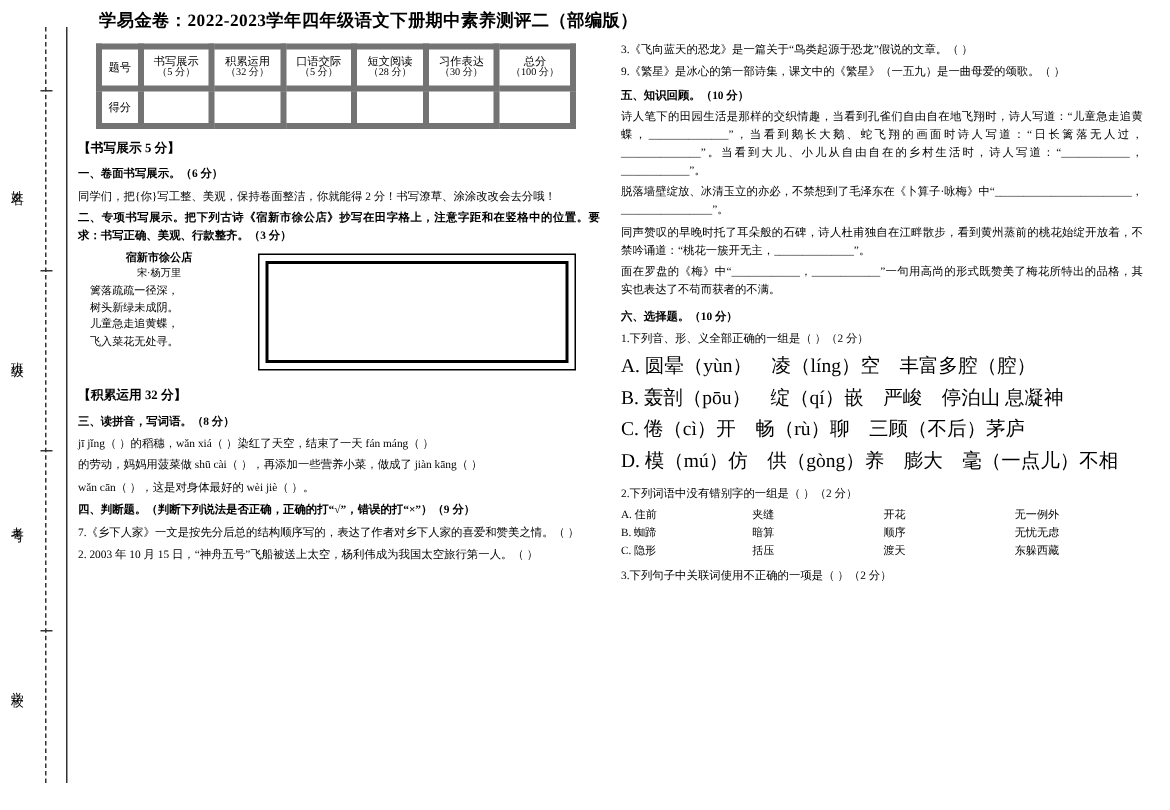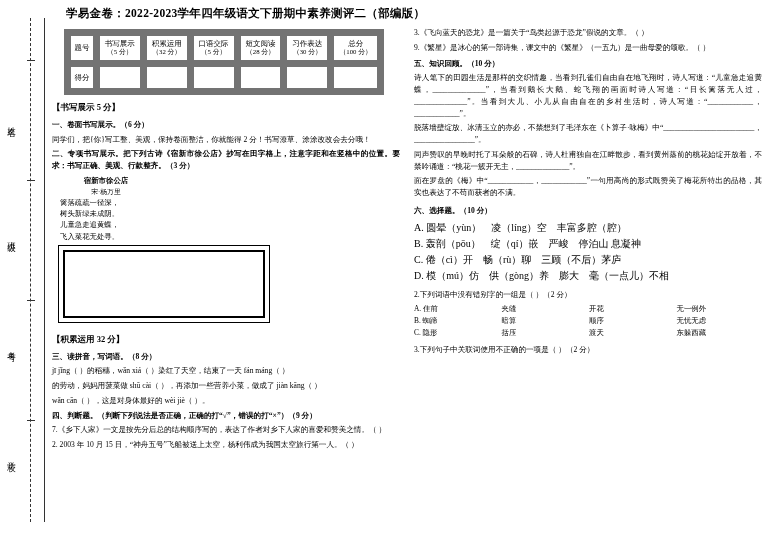--- a/index.html
+++ b/index.html
@@ -39,21 +39,21 @@
   .cols{display:flex;gap:14px;}
   .col{width:348px;}
   .col.right{width:348px;}
 
   
   table.score{
     border-collapse:collapse;width:320px;margin:2px 0 6px 12px;
     font-size:7.5px;
   }
   table.score td{
-    border:7px solid #737373;text-align:center;padding:3px 1px;height:15px;
+    border:4px solid #737373;text-align:center;padding:3px 1px;height:15px;
     line-height:1.25;
   }
   table.score td.head{font-weight:normal;}
   .sub{font-size:6.8px;}
 
   .sec-banner{
     text-align:left;font-weight:bold;font-size:8.5px;margin:7px 0 5px 0;
   }
   .q{
     font-size:7.6px;line-height:1.55;margin:0 0 3px 0;text-align:justify;
@@ -63,22 +63,22 @@
     width:320px;height:76px;border:1px solid #000;margin:3px 0 4px 12px;
     position:relative;
   }
   .poem-inner{
     position:absolute;left:4px;top:4px;right:4px;bottom:4px;border:2px solid #000;
   }
   .poem-left{
     float:left;width:92px;font-size:7.4px;line-height:1.5;margin-left:2px;
   }
   .poem-left .pt{text-align:center;font-weight:bold;margin-bottom:1px;}
-  .poem-wrap{display:flex;gap:0;margin:3px 0 4px 6px;flex-direction:column;}
-  .opt{font-size:10px;line-height:1.6;}
+  .poem-wrap{display:flex;gap:20px;margin:3px 0 4px 6px;}
+  .opt{font-size:13px;line-height:1.6;}
   .opt span{display:inline-block;}
   .four{display:flex;gap:2px;font-size:7.4px;line-height:1.6;}
   .four>div{flex:1;}
 </style>
 </head>
 <body>
 
 <div class="page">
 
   <div class="margin-strip">
@@ -181,20 +181,21 @@
         <div class="q">9.《繁星》是冰心的第一部诗集，课文中的《繁星》（一五九）是一曲母爱的颂歌。（      ）</div>
 
         <div class="q b" style="margin-top:4px;">五、知识回顾。（10 分）</div>
         <div class="q">诗人笔下的田园生活是那样的交织情趣，当看到孔雀们自由自在地飞翔时，诗人写道：“儿童急走追黄蝶，______________”，当看到鹅长大鹅、蛇飞翔的画面时诗人写道：“日长篱落无人过，______________”。当看到大儿、小儿从自由自在的乡村生活时，诗人写道：“____________，____________”。</div>
         <div class="q">脱落墙壁绽放、冰清玉立的亦必，不禁想到了毛泽东在《卜算子·咏梅》中“________________________，________________”。</div>
         <div class="q">同声赞叹的早晚时托了耳朵般的石碑，诗人杜甫独自在江畔散步，看到黄州蒸前的桃花始绽开放着，不禁吟诵道：“桃花一簇开无主，______________”。</div>
         <div class="q">面在罗盘的《梅》中“____________，____________”一句用高尚的形式既赞美了梅花所特出的品格，其实也表达了不苟而获者的不满。</div>
 
         <div class="q b" style="margin-top:6px;">六、选择题。（10 分）</div>
 
+        <div class="q">1.下列音、形、义全部正确的一组是（      ）（2 分）</div>
         <div class="opt">
           <span>A. 圆晕（yùn）</span>&nbsp;&nbsp;&nbsp;
           <span>凌（líng）空</span>&nbsp;&nbsp;&nbsp;
           <span>丰富多腔（腔）</span>
         </div>
         <div class="opt">
           <span>B. 轰剖（pōu）</span>&nbsp;&nbsp;&nbsp;
           <span>绽（qí）嵌</span>&nbsp;&nbsp;&nbsp;
           <span>严峻</span>&nbsp;&nbsp;&nbsp;
           <span>停泊山 息凝神</span>

